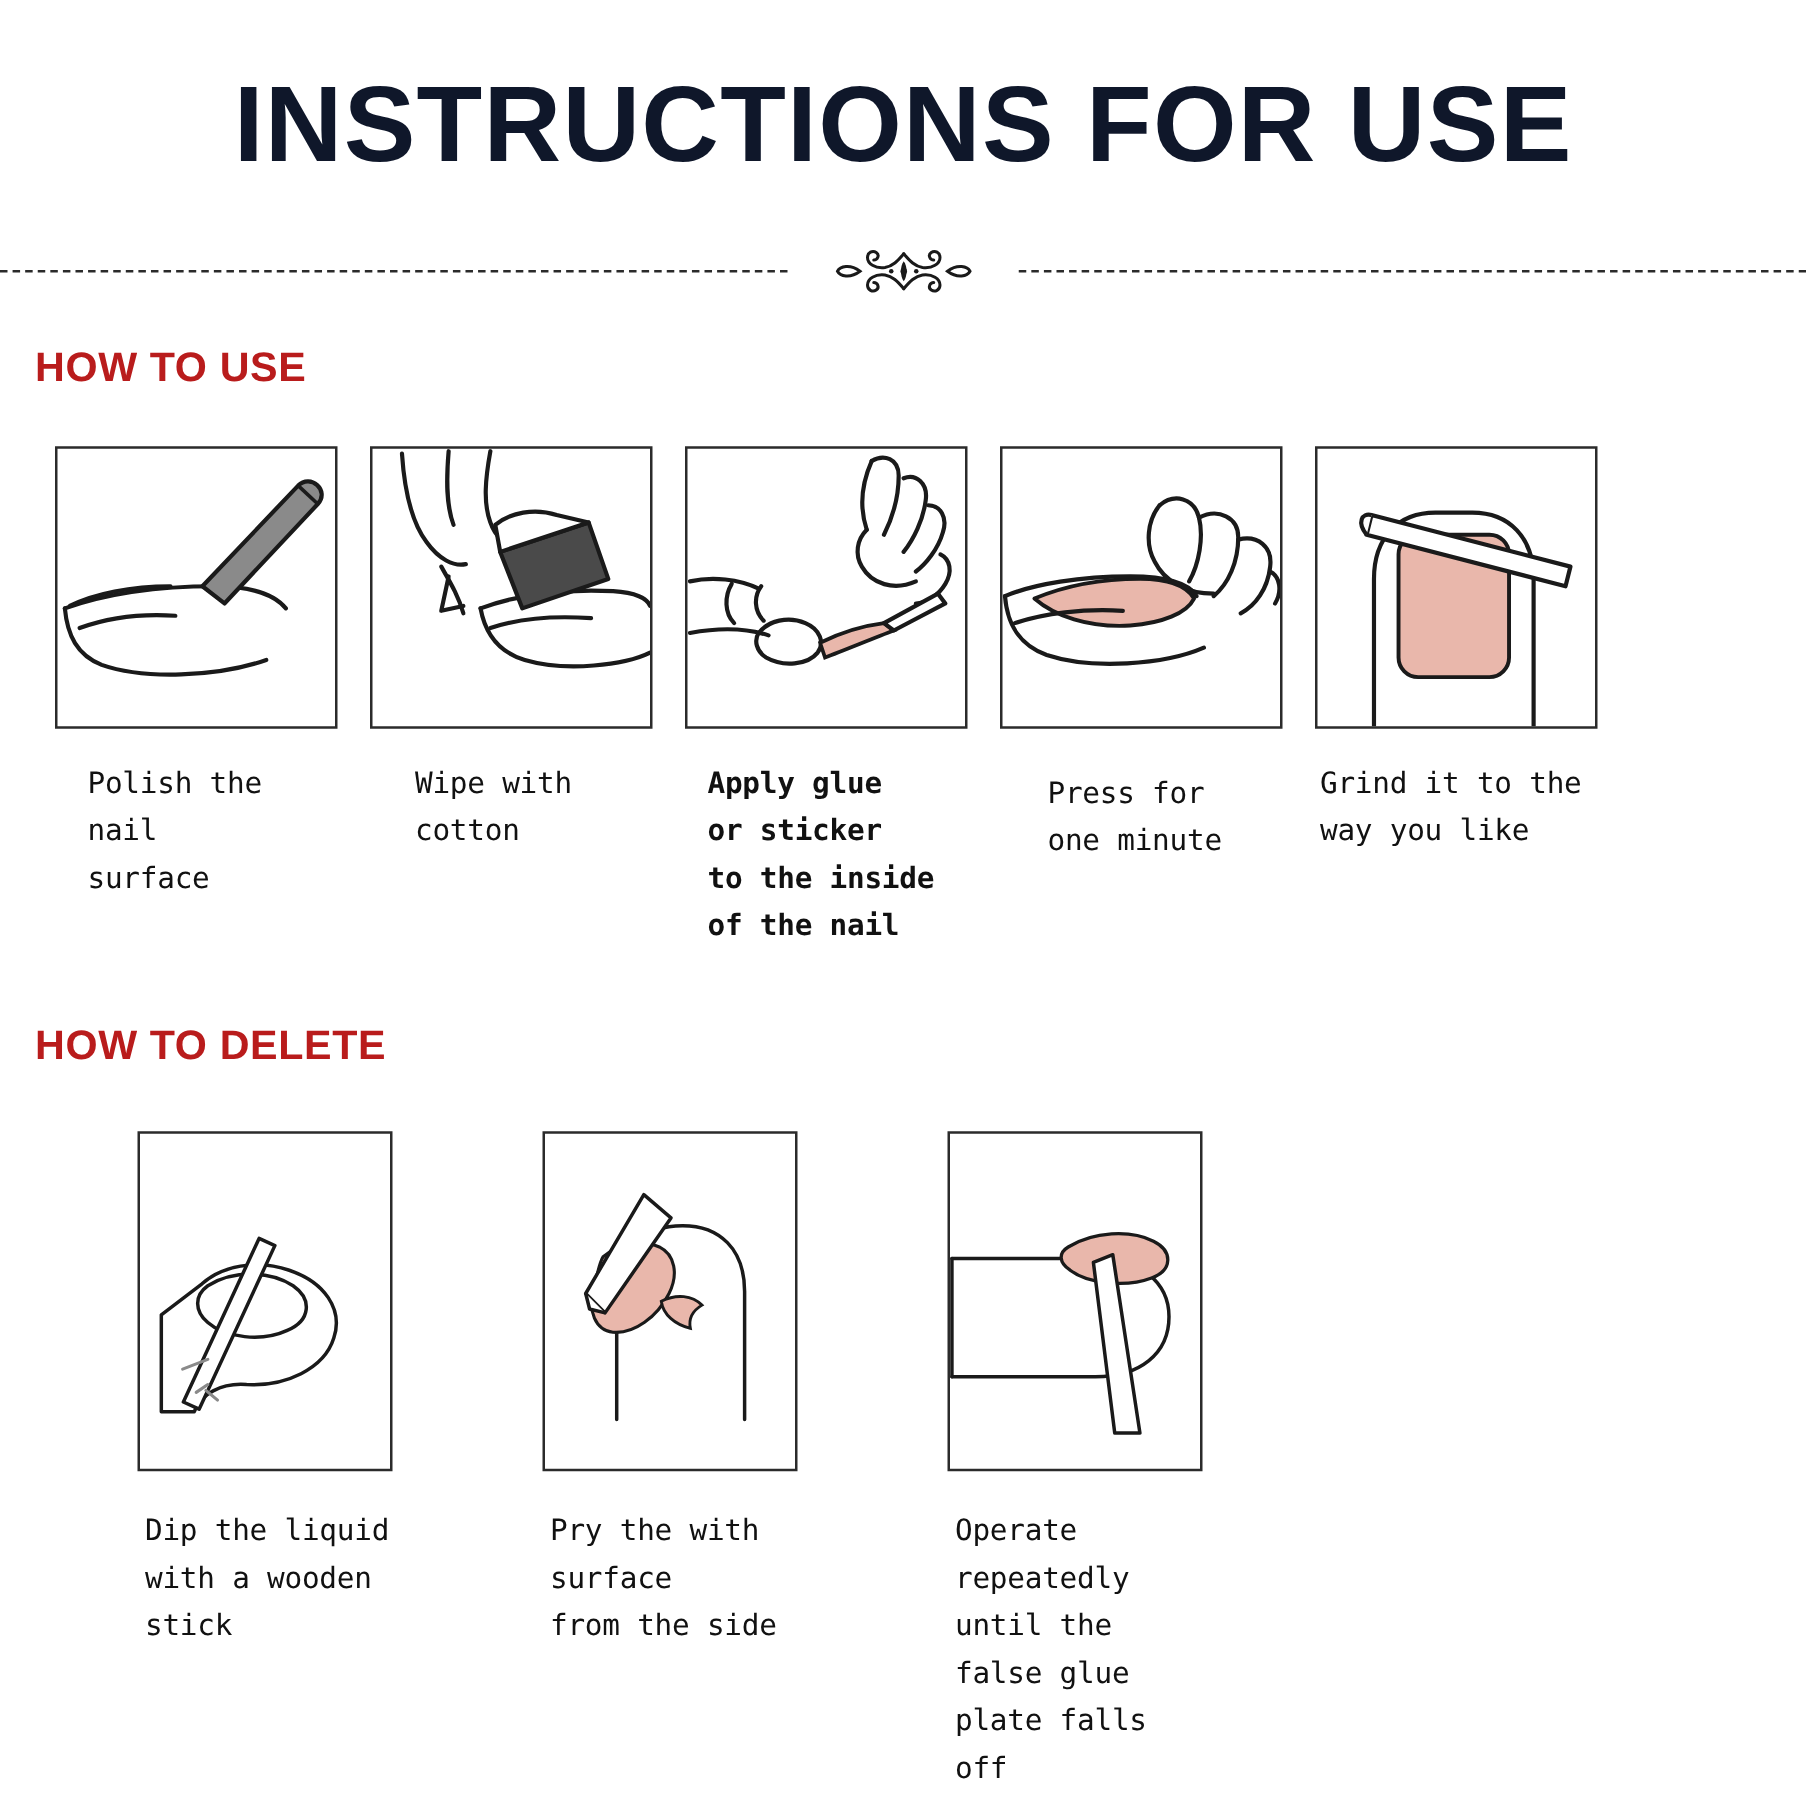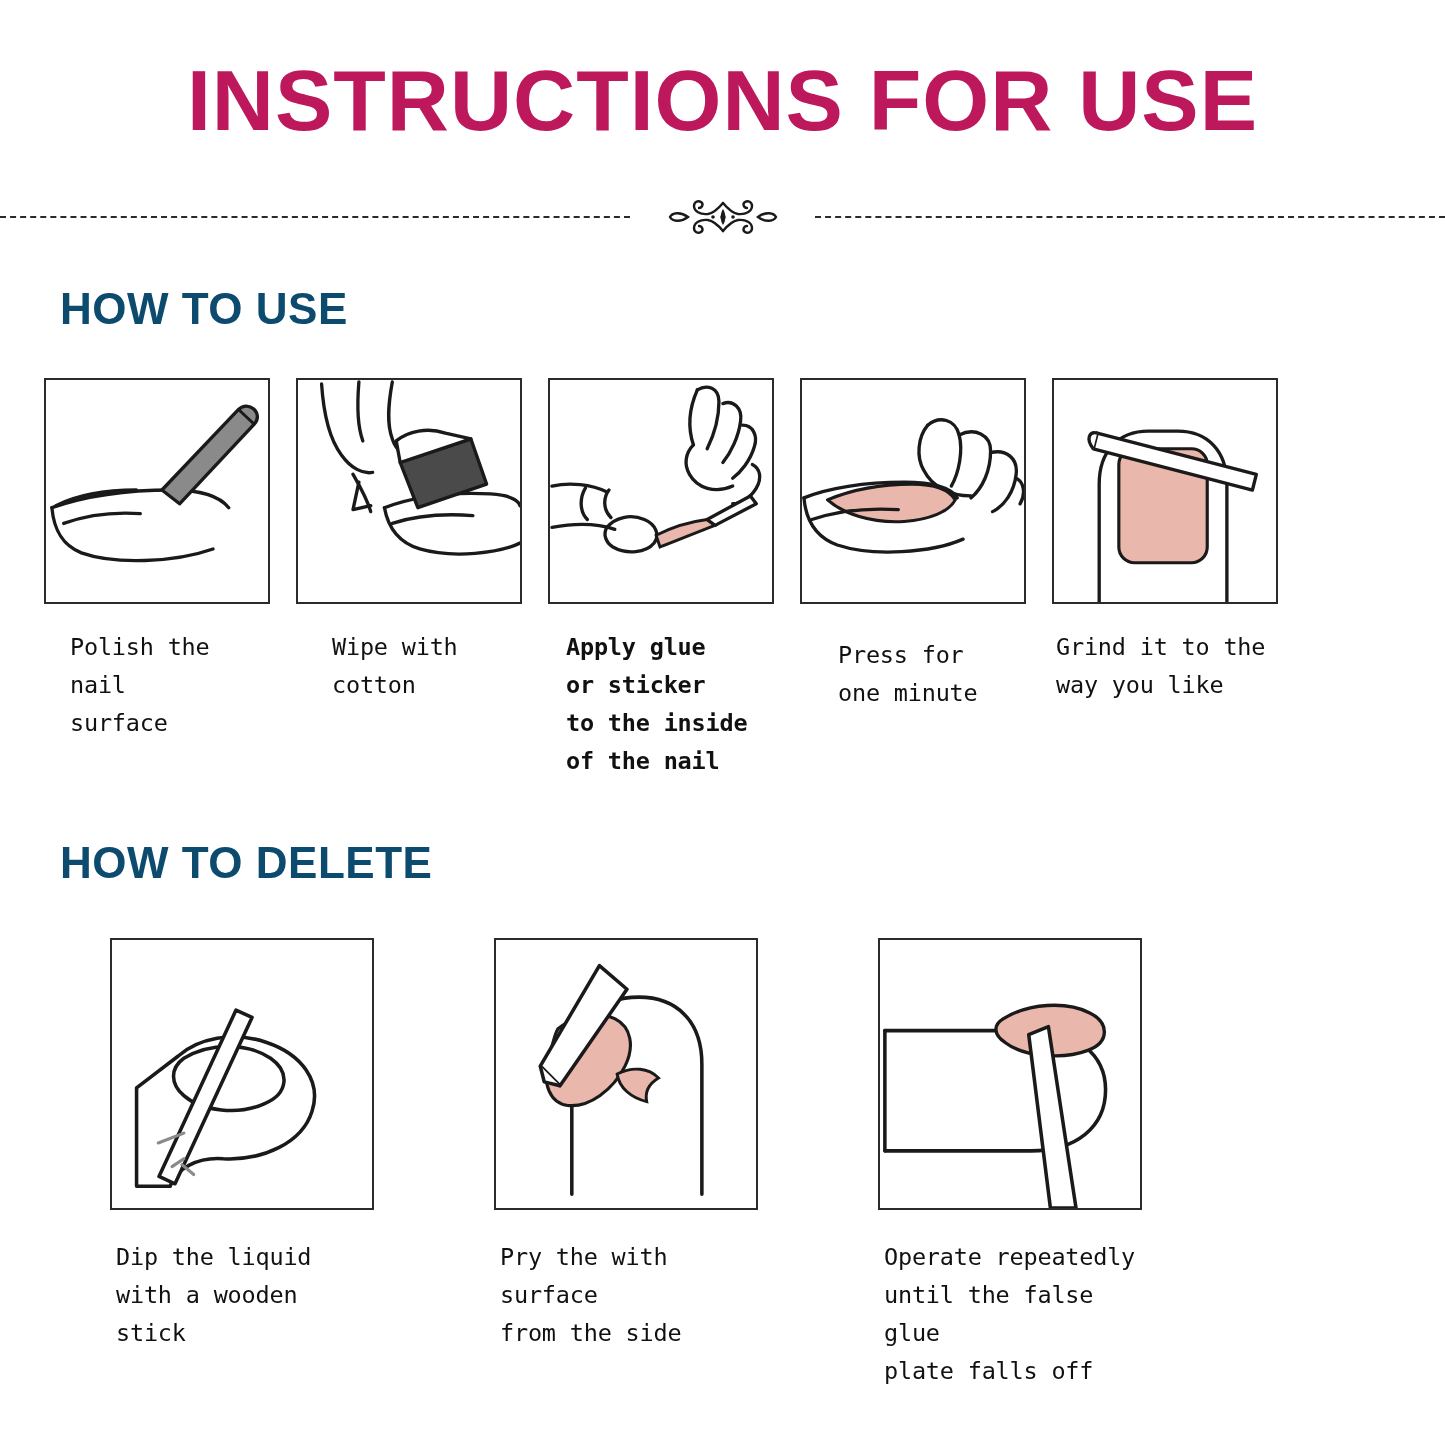--- a/index.html
+++ b/index.html
@@ -20,21 +20,21 @@
     padding: 0;
   }
 
   
   .title {
     text-align: center;
     font-family: "Liberation Sans", sans-serif;
     font-weight: bold;
     font-size: 86px;
     letter-spacing: 1px;
-    color: #be185d;
+    color: #0f172a;
     margin: 55px 0 0 0;
     line-height: 1.05;
   }
 
   
   .divider {
     position: relative;
     margin-top: 42px;
     height: 60px;
   }
@@ -52,24 +52,24 @@
     top: 0;
     transform: translateX(-50%);
     width: 190px;
     height: 60px;
   }
 
   
   .section-heading {
     font-family: "Liberation Sans", sans-serif;
     font-weight: bold;
-    font-size: 44px;
+    font-size: 33px;
     letter-spacing: 0.5px;
-    color: #0c4a6e;
-    margin-left: 60px;
+    color: #b91c1c;
+    margin-left: 28px;
   }
 
   
   .steps {
     display: flex;
     align-items: flex-start;
   }
   .steps.use {
     margin-top: 44px;
     padding: 0 58px 0 44px;
@@ -80,21 +80,21 @@
     padding: 0 90px 0 110px;
     gap: 120px;
   }
 
   .step {
     display: flex;
     flex-direction: column;
     align-items: flex-start;
   }
   .steps.use .step { width: 226px; }
-  .steps.delete .step { width: 264px; }
+  .steps.delete .step { width: 204px; }
 
   .frame {
     border: 2px solid #2b2b2b;
     background: #ffffff;
     width: 100%;
   }
   .steps.use .frame { height: 226px; }
   .steps.delete .frame { height: 272px; }
 
   .frame svg { display: block; width: 100%; height: 100%; }

